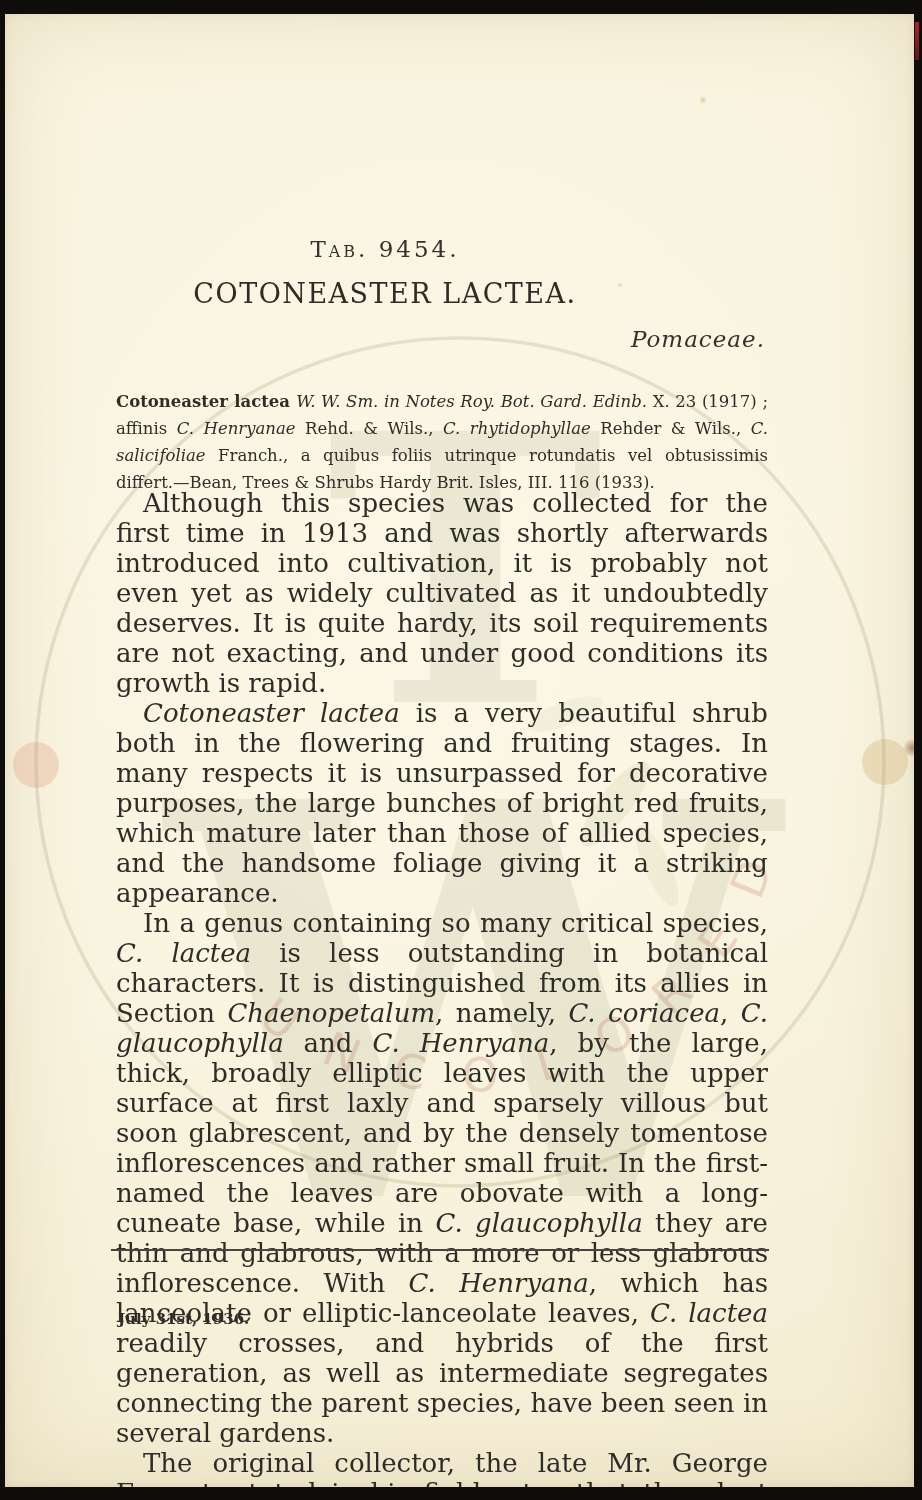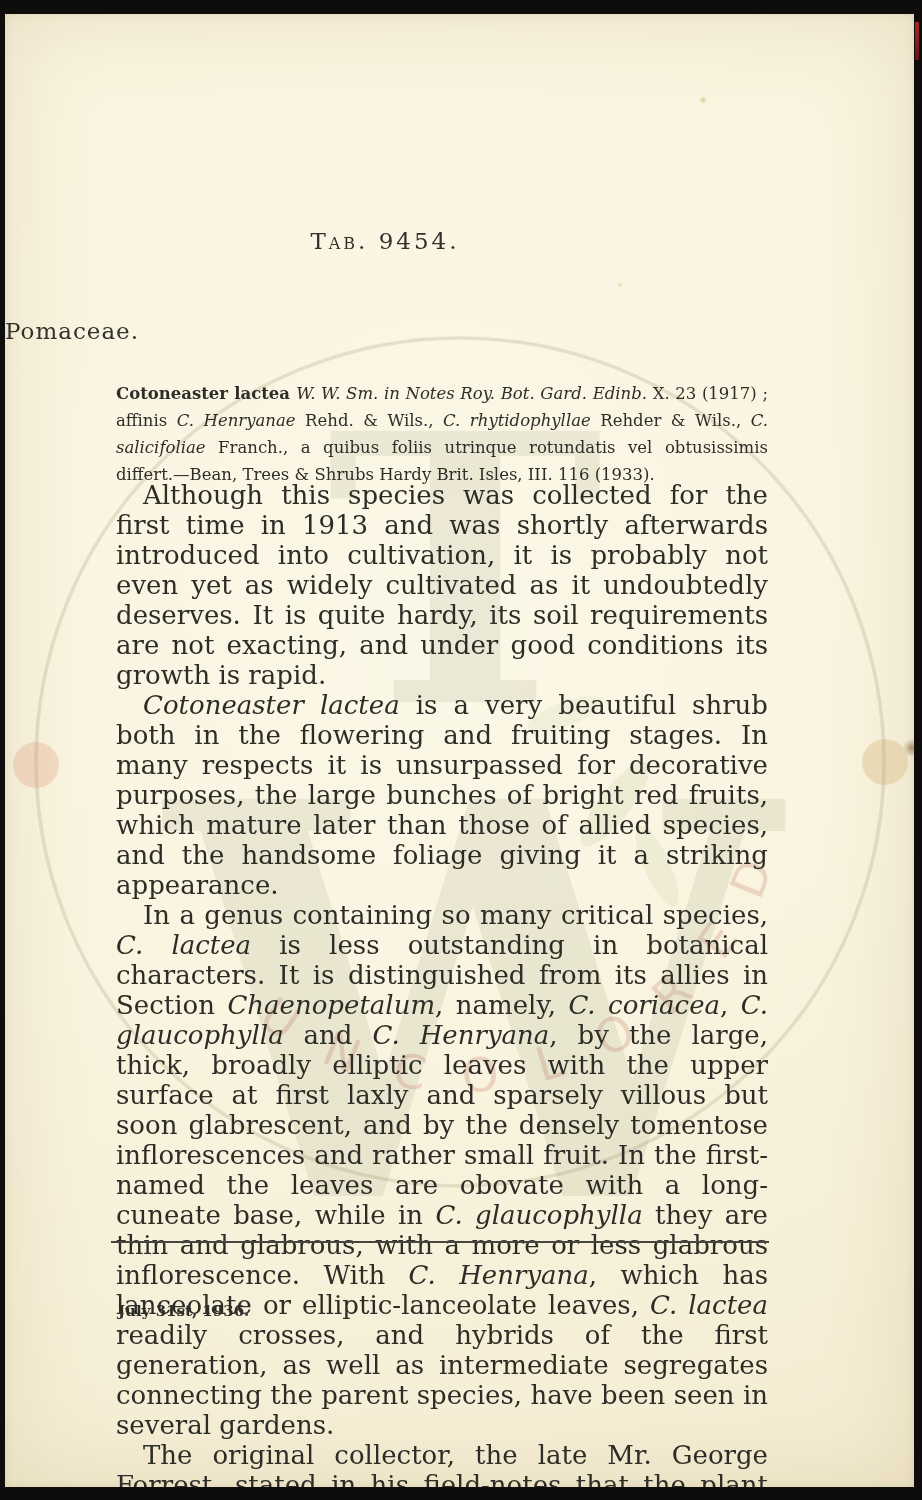--- a/index.html
+++ b/index.html
@@ -15,33 +15,33 @@
   }
   .paper{
     position:absolute;left:5px;top:14px;width:909px;height:1473px;
     background:
       radial-gradient(ellipse 120% 90% at 48% 42%, rgba(255,253,242,0.5), rgba(255,253,242,0) 70%),
       linear-gradient(168deg,#f9f3dd 0%,#f8f2db 55%,#f4ecd2 100%);
     box-shadow: inset 0 0 90px rgba(150,120,55,0.16), inset 0 0 8px rgba(120,90,40,0.12);
     overflow:hidden;
   }
   .watermark-layer{position:absolute;left:0;top:0;width:909px;height:1473px;z-index:1;}
-  .text-layer{position:absolute;left:0;top:0;width:909px;height:1223px;z-index:2;color:#2e2c27;}
+  .text-layer{position:absolute;left:0;top:8px;width:909px;height:1223px;z-index:2;color:#2e2c27;}
 
   .tab-line{
     position:absolute;top:214px;left:0;width:760px;text-align:center;
     font-size:23px;font-variant:small-caps;letter-spacing:3px;color:#33312c;
   }
   .main-title{
     position:absolute;top:256px;left:0;width:760px;text-align:center;
     font-size:27px;letter-spacing:1.5px;color:#2e2c27;
   }
   .family-name{
-    position:absolute;top:304px;left:0;width:760px;text-align:left;
-    font-size:23px;letter-spacing:1px;color:#33312c;
+    position:absolute;top:304px;left:0;width:760px;text-align:right;
+    font-style:italic;font-size:23px;letter-spacing:1px;color:#33312c;
   }
   .citation{
     position:absolute;top:366px;left:111px;width:652px;
     font-size:16.5px;line-height:27px;text-align:justify;color:#2f2d28;
   }
   .body-text{
     position:absolute;top:466px;left:111px;width:652px;
     font-size:26px;line-height:30px;text-align:justify;color:#2e2c27;
   }
   .body-text p{margin:0;text-indent:27px;}
@@ -94,20 +94,21 @@
         </g>
       <ellipse cx="610" cy="790" rx="16" ry="52" transform="rotate(38 610 790)" fill="rgba(130,150,80,0.10)"></ellipse>
       <ellipse cx="652" cy="852" rx="13" ry="44" transform="rotate(-24 652 852)" fill="rgba(130,150,80,0.09)"></ellipse>
       <ellipse cx="560" cy="700" rx="12" ry="40" transform="rotate(70 560 700)" fill="rgba(130,150,80,0.07)"></ellipse>
       <circle id="wm-dot-left" cx="31" cy="751" r="23" fill="rgba(215,140,110,0.26)"></circle>
       <circle id="wm-dot-right" cx="880" cy="748" r="23" fill="rgba(205,165,100,0.30)"></circle>
     </svg>
 
     <div class="text-layer">
       <div class="tab-line">Tab. 9454.</div>
+      <div class="main-title">COTONEASTER LACTEA.</div>
       <div class="family-name">Pomaceae.</div>
 
       <div class="citation"><span style="font-weight: bold;">Cotoneaster lactea </span><span style="font-style: italic;">W. W. Sm. in Notes Roy. Bot. Gard. Edinb.</span><span> X. 23 (1917) ; affinis </span><span style="font-style: italic;">C. Henryanae</span><span> Rehd. &amp; Wils., </span><span style="font-style: italic;">C. rhytidophyllae</span><span> Rehder &amp; Wils., </span><span style="font-style: italic;">C. salicifoliae</span><span> Franch., a quibus foliis utrinque rotundatis vel obtusissimis differt.—Bean, Trees &amp; Shrubs Hardy Brit. Isles, III. 116 (1933).</span></div>
 
       <div class="body-text" id="body-text">
           <p><span>Although this species was collected for the first time in 1913 and was shortly afterwards introduced into cultivation, it is probably not even yet as widely cultivated as it undoubtedly deserves.  It is quite hardy, its soil requirements are not exacting, and under good conditions its growth is rapid.</span></p>
           <p><span style="font-style: italic;">Cotoneaster lactea</span><span> is a very beautiful shrub both in the flowering and fruiting stages.  In many respects it is unsurpassed for decorative purposes, the large bunches of bright red fruits, which mature later than those of allied species, and the handsome foliage giving it a striking appearance.</span></p>
           <p><span>In a genus containing so many critical species, </span><span style="font-style: italic;">C. lactea</span><span> is less outstanding in botanical characters.  It is distinguished from its allies in Section </span><span style="font-style: italic;">Chaenopetalum</span><span>, namely, </span><span style="font-style: italic;">C. coriacea</span><span>, </span><span style="font-style: italic;">C. glaucophylla</span><span> and </span><span style="font-style: italic;">C. Henryana</span><span>, by the large, thick, broadly elliptic leaves with the upper surface at first laxly and sparsely villous but soon glabrescent, and by the densely tomentose inflorescences and rather small fruit. In the first-named the leaves are obovate with a long-cuneate base, while in </span><span style="font-style: italic;">C. glaucophylla</span><span> they are thin and glabrous, with a more or less glabrous inflorescence.  With </span><span style="font-style: italic;">C. Henryana</span><span>, which has lanceolate or elliptic-lanceolate leaves, </span><span style="font-style: italic;">C. lactea</span><span> readily crosses, and hybrids of the first generation, as well as intermediate segregates connecting the parent species, have been seen in several gardens.</span></p>
           <p><span>The original collector, the late Mr. George Forrest, stated in his field-notes that the plant grew in open thickets.  He introduced the plant in the year 1913 under his no. 10419 collected in Yunnan where it occurs at an altitude of 2750–3050 m.</span></p>
         </div>

